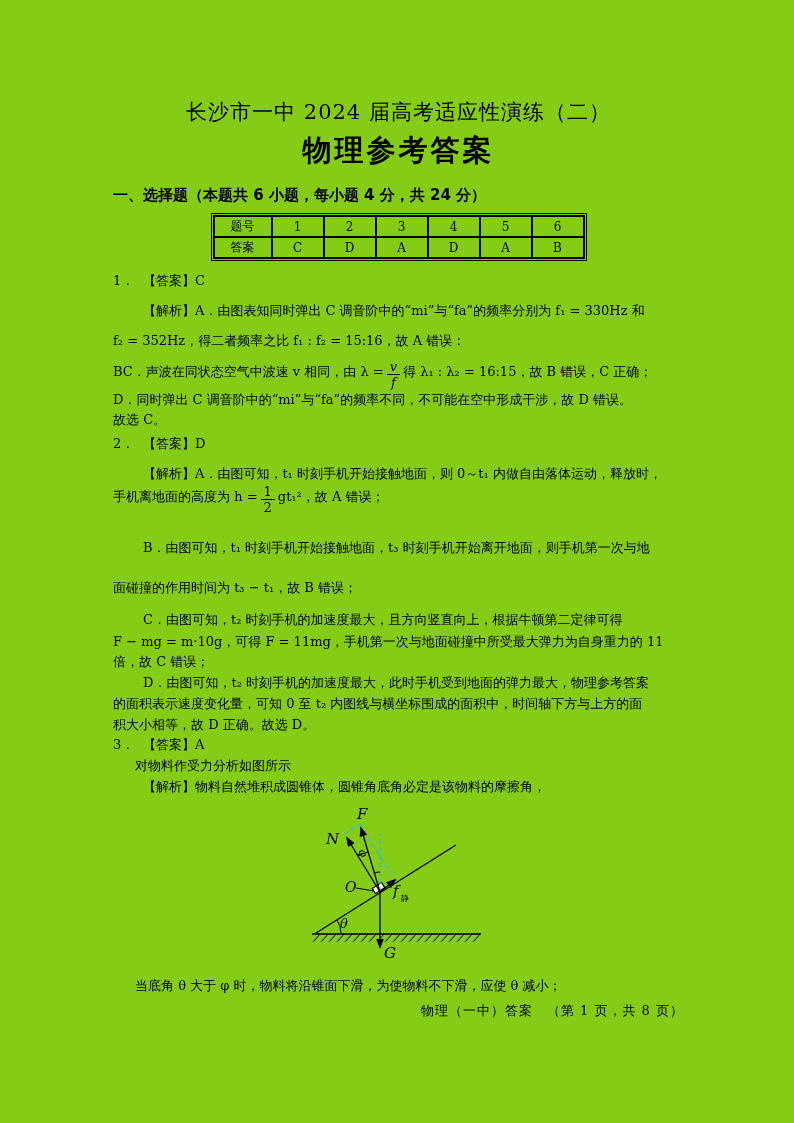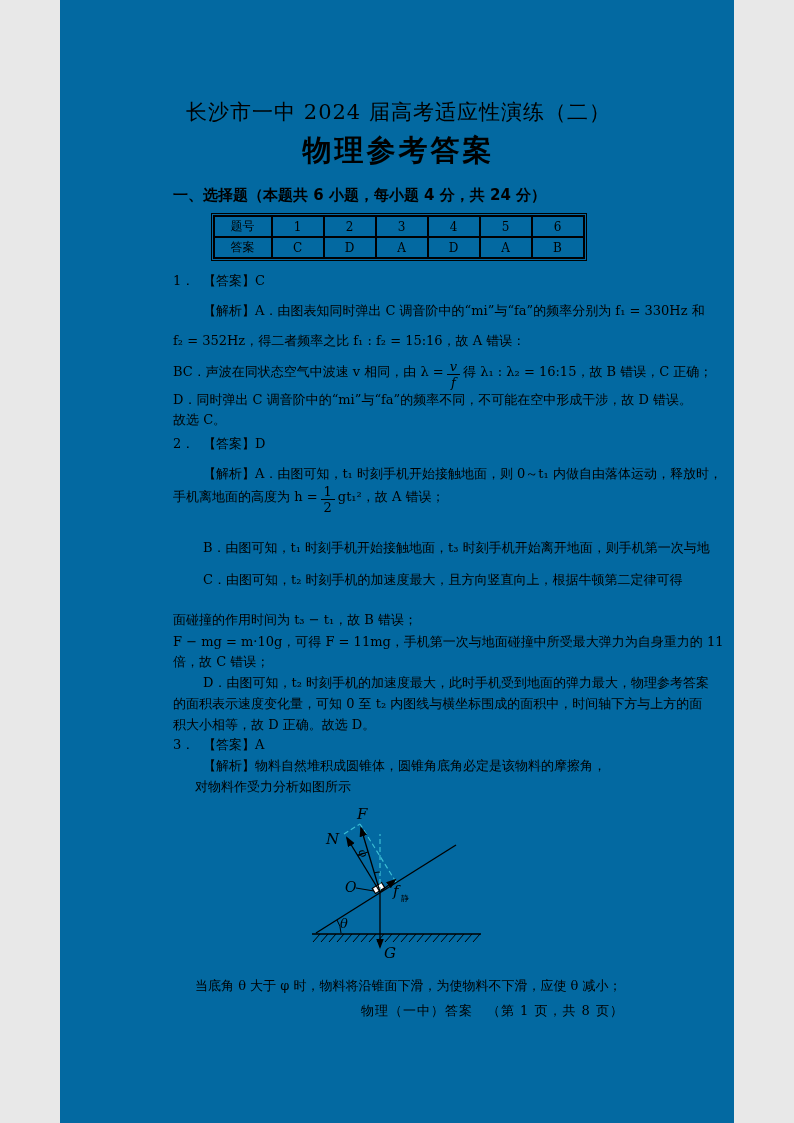--- a/index.html
+++ b/index.html
@@ -1,18 +1,18 @@
 <!DOCTYPE html>
 <html><head>
 <meta charset="utf-8">
 <style>
   html,body { margin:0; padding:0; background:#e8e8e8; }
   .page {
-    position:relative; width:674px; height:1123px; margin:0 auto;
-    background:#0369a1; overflow:hidden; color:#000;
+    position:relative; width:794px; height:1123px; margin:0 auto;
+    background:#84cc16; overflow:hidden; color:#000;
     font-family:"DejaVu Serif","Liberation Serif",serif;
   }
   .content { padding:0 110px 0 113px; }
 
   .doc-title { margin-top:97px; font-size:21px; line-height:30px; text-align:center; letter-spacing:1px; }
   .doc-subtitle { margin-top:4px; font-size:29px; line-height:38px; text-align:center; font-weight:bold;
                   font-family:"DejaVu Sans","Liberation Sans",sans-serif; letter-spacing:3px; }
   .sec-heading { margin-top:16px; font-size:15px; line-height:20px; font-weight:bold;
                  font-family:"DejaVu Sans","Liberation Sans",sans-serif; }
 
@@ -84,36 +84,36 @@
     <div class="ln">故选 C。</div>
 
     <div class="ln mt4">
       <span class="qnum">2．</span><span>【答案】D</span>
     </div>
     <div class="ln mt10 indent">【解析】A．由图可知，t₁ 时刻手机开始接触地面，则 0～t₁ 内做自由落体运动，释放时，</div>
     <div class="ln mt6">
       <span>手机离地面的高度为 h =</span><span class="frac"><span class="top">1</span><span class="bot">2</span></span><span>gt₁²，故 A 错误；</span>
     </div>
     <div class="ln mt14 indent">B．由图可知，t₁ 时刻手机开始接触地面，t₃ 时刻手机开始离开地面，则手机第一次与地</div>
+    <div class="ln mt20">面碰撞的作用时间为 t₃ − t₁，故 B 错误；</div>
     <div class="ln mt12 indent">C．由图可知，t₂ 时刻手机的加速度最大，且方向竖直向上，根据牛顿第二定律可得</div>
-    <div class="ln mt20">面碰撞的作用时间为 t₃ − t₁，故 B 错误；</div>
     <div class="ln mt2">F − mg = m·10g，可得 F = 11mg，手机第一次与地面碰撞中所受最大弹力为自身重力的 11</div>
     <div class="ln">倍，故 C 错误；</div>
     <div class="lh21">
       <div class="ln indent">D．由图可知，t₂ 时刻手机的加速度最大，此时手机受到地面的弹力最大，物理参考答案</div>
       <div class="ln">的面积表示速度变化量，可知 0 至 t₂ 内图线与横坐标围成的面积中，时间轴下方与上方的面</div>
       <div class="ln">积大小相等，故 D 正确。故选 D。</div>
     </div>
 
     <div class="ln">
       <span class="qnum">3．</span><span>【答案】A</span>
     </div>
     <div class="lh21">
+      <div class="ln indent-sm">对物料作受力分析如图所示</div>
       <div class="ln indent">【解析】物料自然堆积成圆锥体，圆锥角底角必定是该物料的摩擦角，</div>
-      <div class="ln indent-sm">对物料作受力分析如图所示</div>
     </div>
 
     <div class="diagram-wrap">
       <svg width="260" height="165" viewBox="0 0 260 165">
         <defs>
           <marker id="arr" markerWidth="9" markerHeight="8" refX="6.5" refY="3" orient="auto">
             <path d="M0,0 L8,3 L0,6 z" fill="#000"></path>
           </marker>
         </defs>
 

